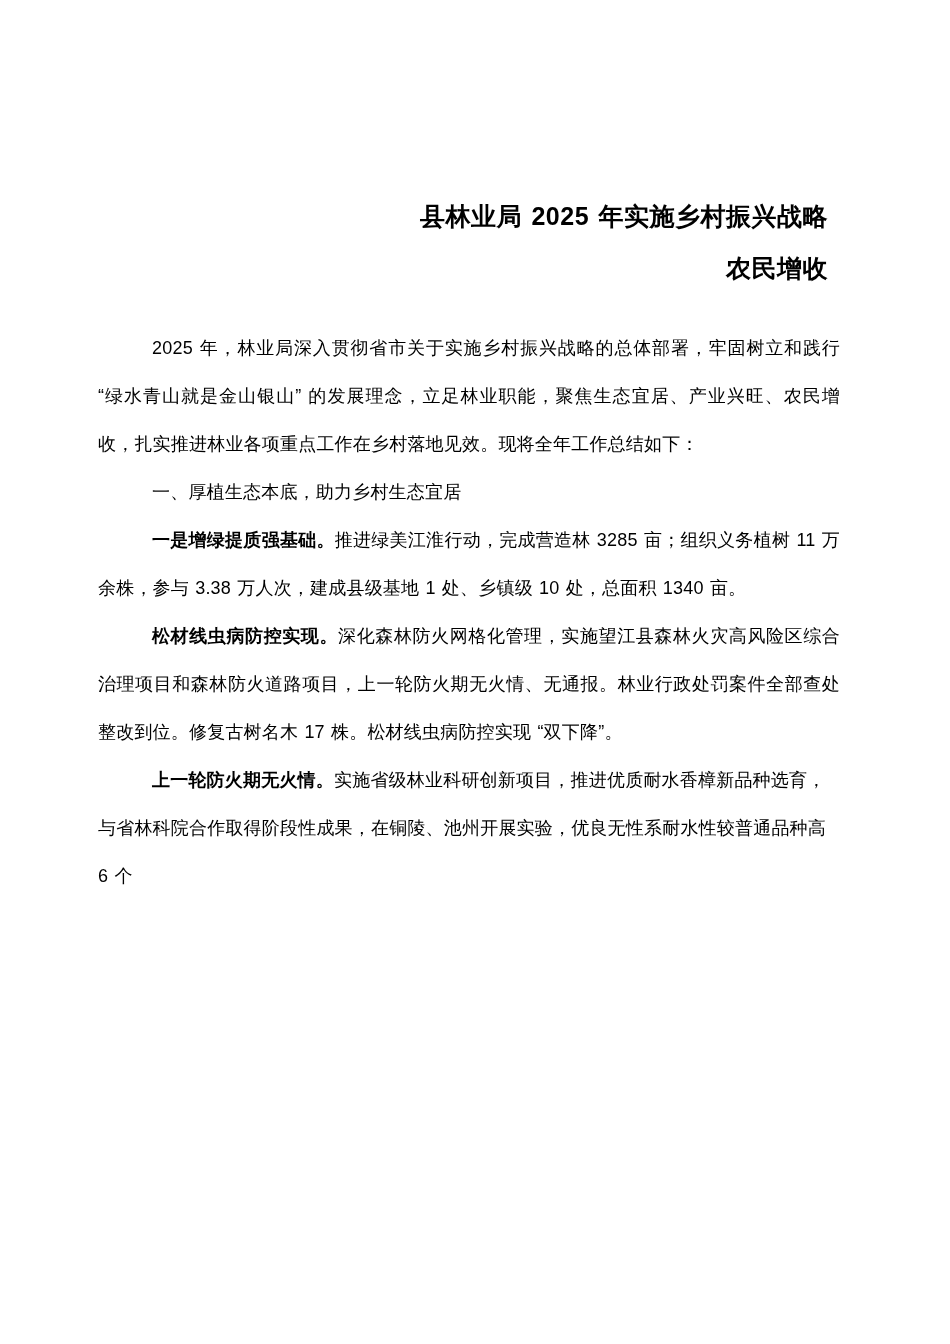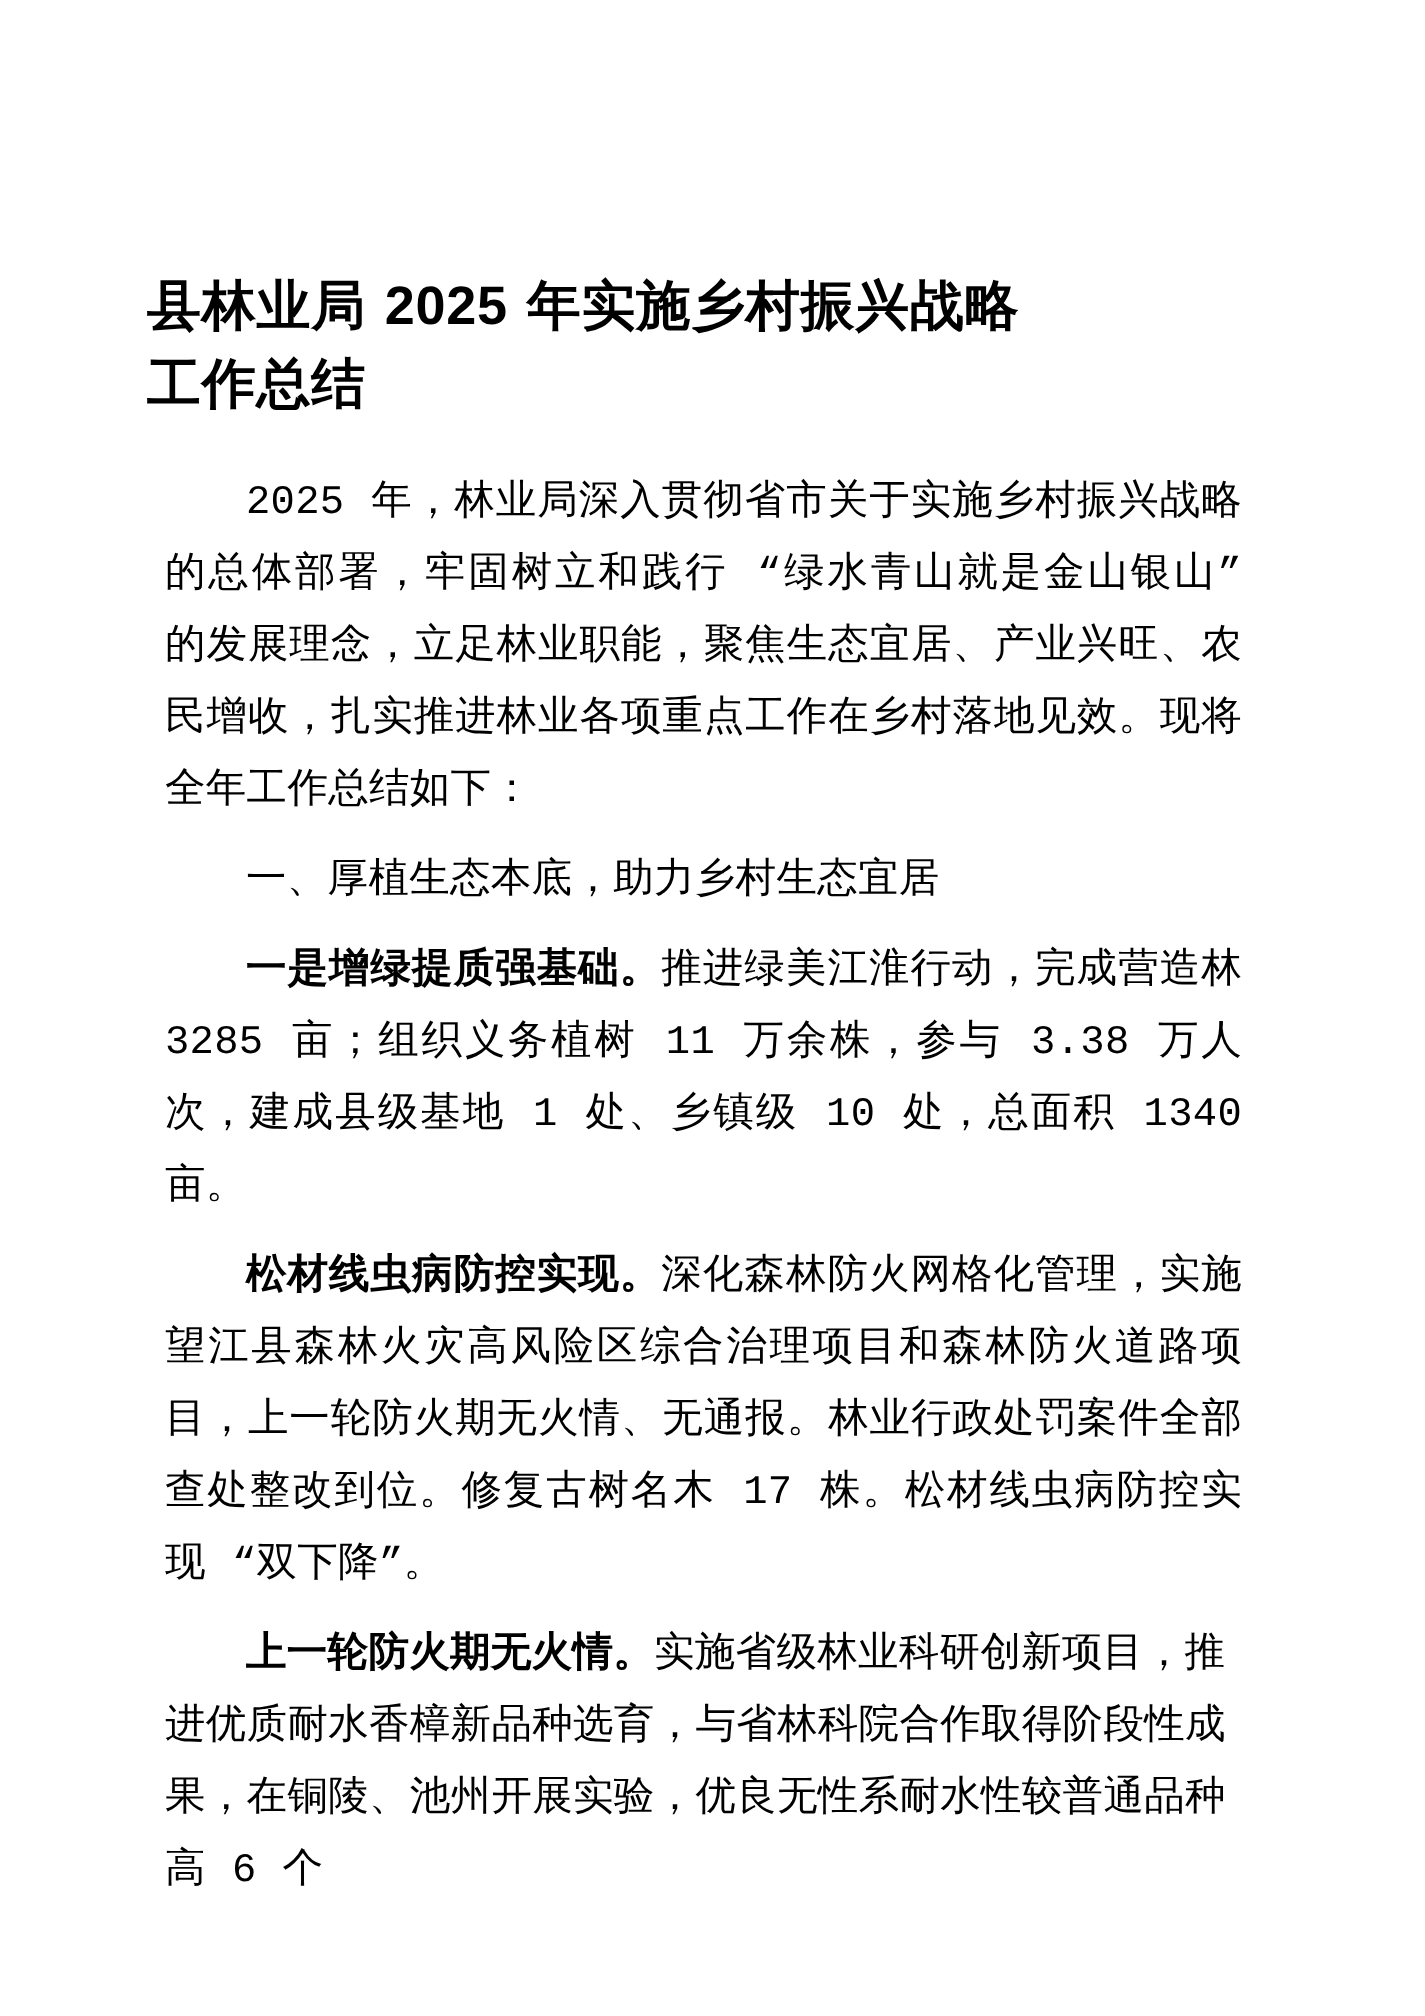--- a/index.html
+++ b/index.html
@@ -19,64 +19,63 @@
   }
   .content {
     position: absolute;
     left: 98px;
     top: 0;
     width: 742px;
   }
 
   
   .doc-title {
-    margin: 0;
+    margin: 12px;
     padding-top: 178px;
-    text-align: left;
-    font-size: 36px;
+    text-align: right;
+    font-size: 25px;
     font-weight: bold;
     line-height: 52px;
     letter-spacing: 0.5px;
     word-spacing: 2px;
   }
   .doc-title .tline {
     display: block;
   }
 
   
   .body-block {
     margin-top: 30px;
   }
   p.para {
-    margin: 12px;
-    font-size: 27px;
+    margin: 0;
+    font-size: 18px;
     line-height: 48px;
     text-align: justify;
     text-justify: inter-character;
     text-indent: 54px;
     word-spacing: 1px;
     letter-spacing: 0.2px;
-    font-family: Liberation Mono, monospace;
   }
   p.para:last-child {
     text-align: left;
   }
   .lead {
     font-weight: bold;
   }
 </style>
 </head>
 <body>
 
 <div class="page">
   <div class="content">
 
     <h1 class="doc-title">
       <span class="tline">县林业局 2025 年实施乡村振兴战略</span>
-      <span class="tline">工作总结</span>
+      <span class="tline">农民增收</span>
     </h1>
 
     <div class="body-block">
 
       <p class="para">
         <span>2025 年，林业局深入贯彻省市关于实施乡村振兴战略的总体部署，牢固树立和践行 “绿水青山就是金山银山” 的发展理念，立足林业职能，聚焦生态宜居、产业兴旺、农民增收，扎实推进林业各项重点工作在乡村落地见效。现将全年工作总结如下：</span>
       </p>
 
       <p class="para">
         <span>一、厚植生态本底，助力乡村生态宜居</span>

